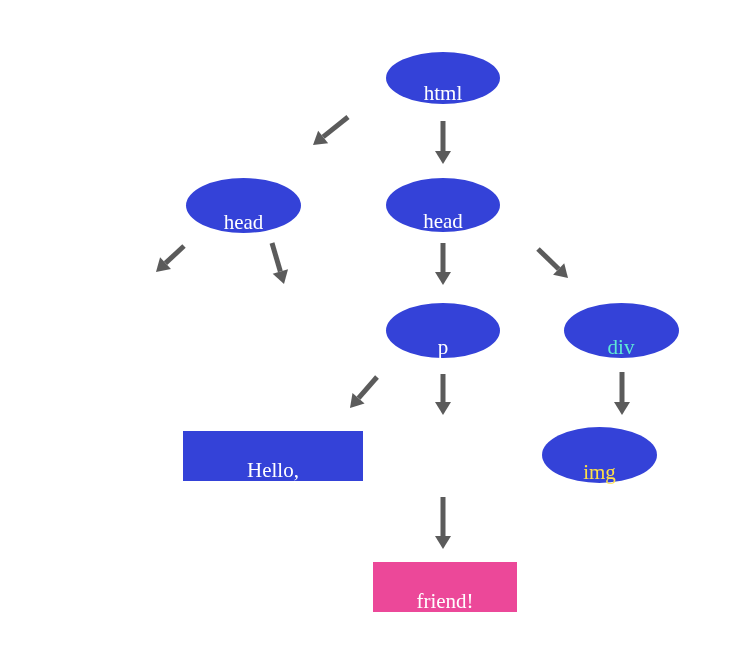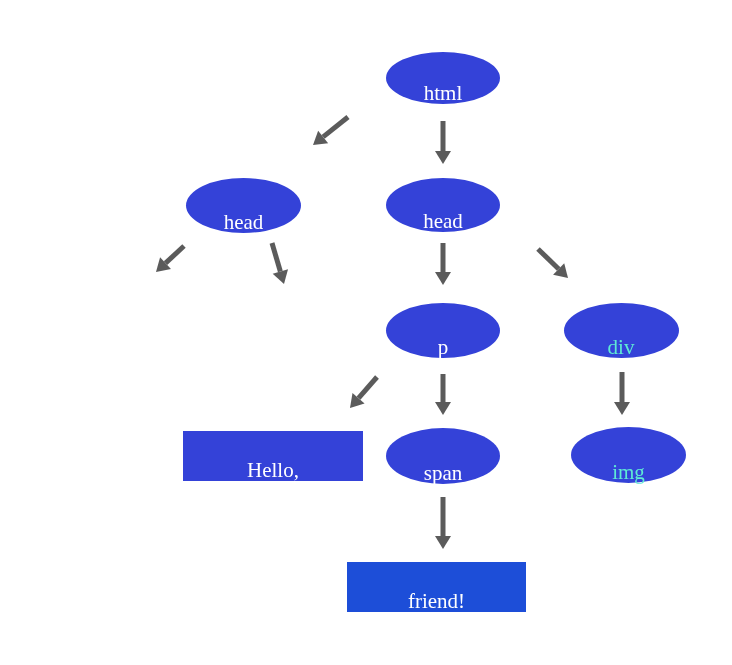--- a/index.html
+++ b/index.html
@@ -94,22 +94,19 @@
     </div>
     <div class="node ellipse" style="left: 386px; top: 302.5px; width: 114px; height: 55px; background: rgb(52, 66, 216); color: rgb(255, 255, 255);">
       <span class="node-label">p</span>
     </div>
     <div class="node ellipse" style="left: 563.5px; top: 302.5px; width: 115px; height: 55px; background: rgb(52, 66, 216); color: #5eead4;">
       <span class="node-label">div</span>
     </div>
     <div class="node rectangle" style="left: 183px; top: 431px; width: 180px; height: 50px; background: rgb(52, 66, 216); color: rgb(255, 255, 255);">
       <span class="node-label">Hello,</span>
     </div>
-    <div class="node ellipse" style="left: 386px; top: 428px; width: 114px; height: 56px; background: rgb(52, 66, 216); color: rgb(255, 255, 255);">
-      <span class="node-label">span</span>
-    </div>
-    <div class="node ellipse" style="left: 571px; top: 427px; width: 115px; height: 56px; background: rgb(52, 66, 216); color: #5eead4;">
+    <div class="node ellipse" style="left: 542px; top: 427px; width: 115px; height: 56px; background: rgb(52, 66, 216); color: #fde047;">
       <span class="node-label">img</span>
     </div>
-    <div class="node rectangle" style="left: 347px; top: 562px; width: 179px; height: 50px; background: #1d4ed8; color: rgb(255, 255, 255);">
+    <div class="node rectangle" style="left: 373px; top: 562px; width: 144px; height: 50px; background: #ec4899; color: rgb(255, 255, 255);">
       <span class="node-label">friend!</span>
     </div>
   </div>
 
 </body></html>

